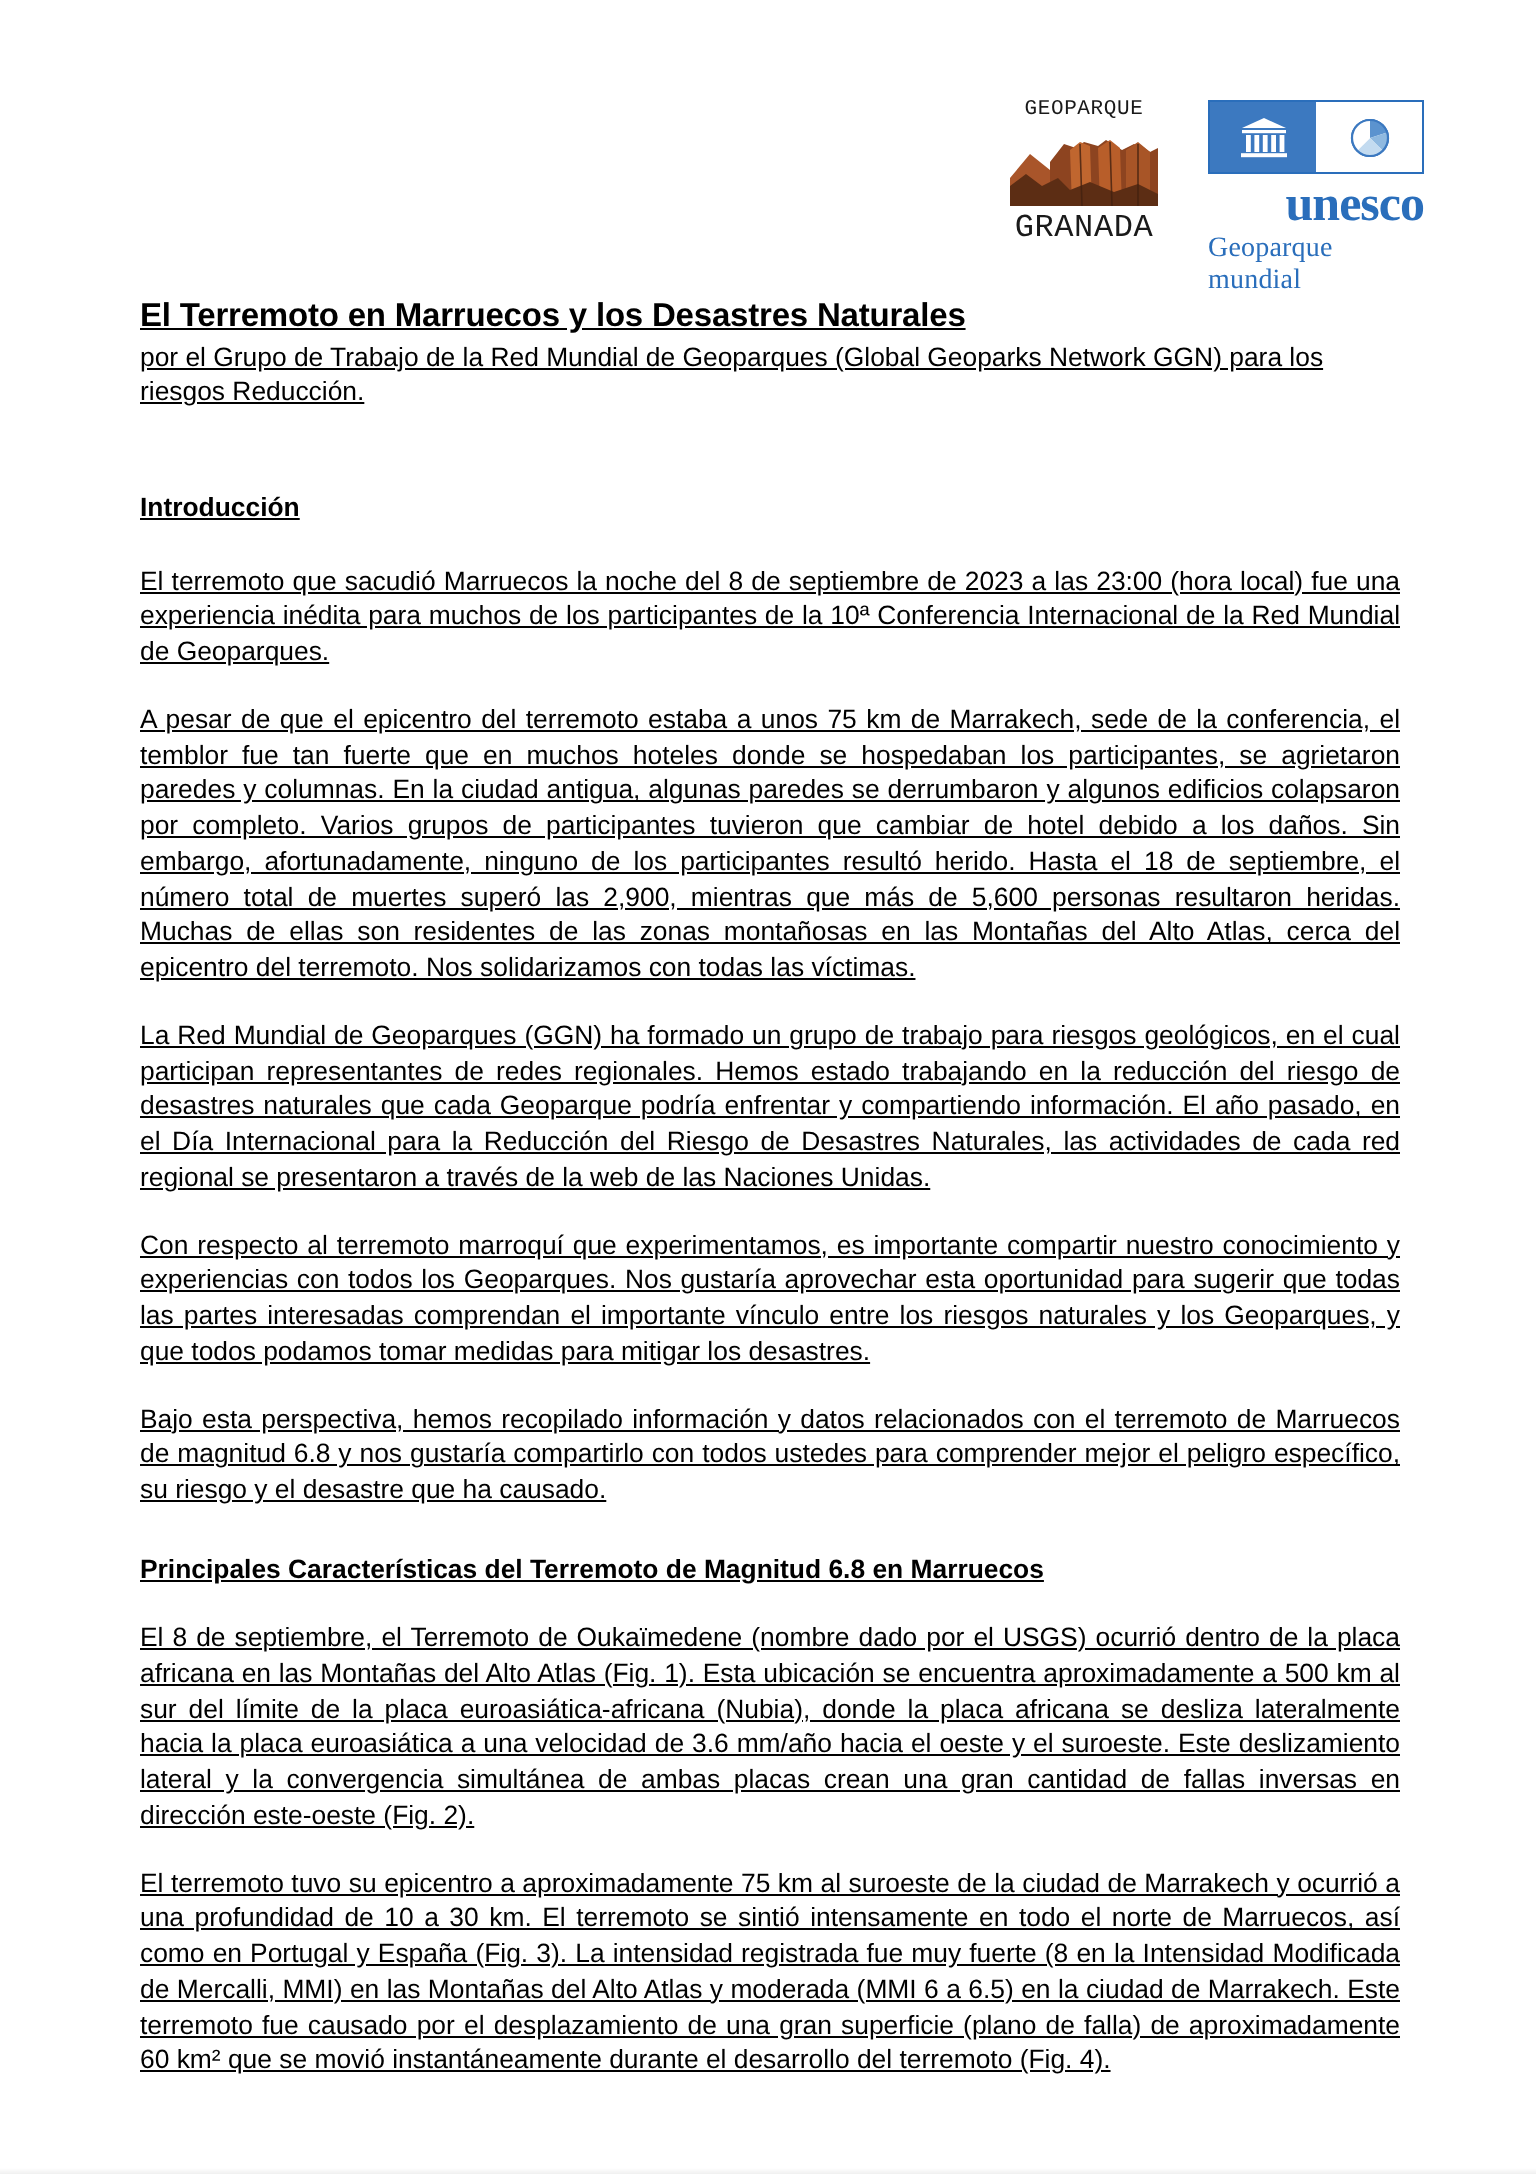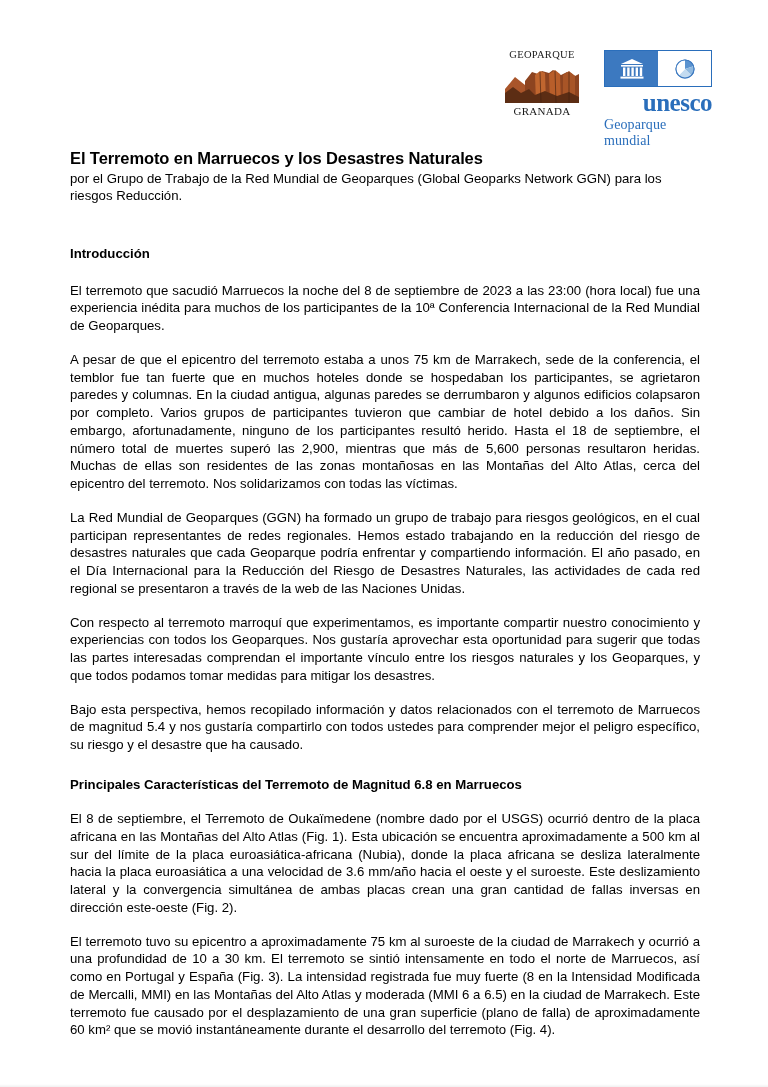--- a/index.html
+++ b/index.html
@@ -58,28 +58,28 @@
     gap: 24px;
   }
 
   
   .granada-logo {
     width: 76px;
     text-align: center;
     line-height: 1;
   }
   .granada-word {
-    font-family: Liberation Serif, serif;
+    font-family: Liberation Mono, monospace;
     font-size: 10.5px;
     letter-spacing: 0.3px;
     color: #1a1a1a;
     display: block;
   }
   .granada-word.top { margin-bottom: 2px; }
-  .granada-word.bottom { margin-top: 3px; font-size: 11px; }
+  .granada-word.bottom { margin-top: 3px; font-size: 16px; }
   .granada-art {
     width: 74px;
     height: 40px;
     margin: 0 auto;
     display: block;
   }
 
   
   .unesco-logo {
     width: 108px;
@@ -120,20 +120,21 @@
     font-size: 14px;
     color: #2a6ebb;
     letter-spacing: 0.1px;
     margin-top: 1px;
   }
 
   
   .doc {
     padding: 0 68px 0 70px;
     box-sizing: border-box;
+    text-decoration: underline;
   }
   h1.doc-title {
     font-size: 16.5px;
     font-weight: bold;
     margin: 0 0 2px 0;
     letter-spacing: -0.1px;
     line-height: 1.22;
   }
   p.byline {
     font-size: 13.2px;
@@ -237,21 +238,21 @@
     <h2 class="section-heading">Introducción</h2>
 
     <p class="body-par first-par">El terremoto que sacudió Marruecos la noche del 8 de septiembre de 2023 a las 23:00 (hora local) fue una experiencia inédita para muchos de los participantes de la 10ª Conferencia Internacional de la Red Mundial de Geoparques.</p>
 
     <p class="body-par">A pesar de que el epicentro del terremoto estaba a unos 75 km de Marrakech, sede de la conferencia, el temblor fue tan fuerte que en muchos hoteles donde se hospedaban los participantes, se agrietaron paredes y columnas. En la ciudad antigua, algunas paredes se derrumbaron y algunos edificios colapsaron por completo. Varios grupos de participantes tuvieron que cambiar de hotel debido a los daños. Sin embargo, afortunadamente, ninguno de los participantes resultó herido. Hasta el 18 de septiembre, el número total de muertes superó las 2,900, mientras que más de 5,600 personas resultaron heridas. Muchas de ellas son residentes de las zonas montañosas en las Montañas del Alto Atlas, cerca del epicentro del terremoto. Nos solidarizamos con todas las víctimas.</p>
 
     <p class="body-par">La Red Mundial de Geoparques (GGN) ha formado un grupo de trabajo para riesgos geológicos, en el cual participan representantes de redes regionales. Hemos estado trabajando en la reducción del riesgo de desastres naturales que cada Geoparque podría enfrentar y compartiendo información. El año pasado, en el Día Internacional para la Reducción del Riesgo de Desastres Naturales, las actividades de cada red regional se presentaron a través de la web de las Naciones Unidas.</p>
 
     <p class="body-par">Con respecto al terremoto marroquí que experimentamos, es importante compartir nuestro conocimiento y experiencias con todos los Geoparques. Nos gustaría aprovechar esta oportunidad para sugerir que todas las partes interesadas comprendan el importante vínculo entre los riesgos naturales y los Geoparques, y que todos podamos tomar medidas para mitigar los desastres.</p>
 
-    <p class="body-par">Bajo esta perspectiva, hemos recopilado información y datos relacionados con el terremoto de Marruecos de magnitud 5.4 y nos gustaría compartirlo con todos ustedes para comprender mejor el peligro específico, su riesgo y el desastre que ha causado.</p>
+    <p class="body-par">Bajo esta perspectiva, hemos recopilado información y datos relacionados con el terremoto de Marruecos de magnitud 6.8 y nos gustaría compartirlo con todos ustedes para comprender mejor el peligro específico, su riesgo y el desastre que ha causado.</p>
 
     <h2 class="section-heading tight-top">Principales Características del Terremoto de Magnitud 6.8 en Marruecos</h2>
 
     <p class="body-par after-heading">El 8 de septiembre, el Terremoto de Oukaïmedene (nombre dado por el USGS) ocurrió dentro de la placa africana en las Montañas del Alto Atlas (Fig. 1). Esta ubicación se encuentra aproximadamente a 500 km al sur del límite de la placa euroasiática-africana (Nubia), donde la placa africana se desliza lateralmente hacia la placa euroasiática a una velocidad de 3.6 mm/año hacia el oeste y el suroeste. Este deslizamiento lateral y la convergencia simultánea de ambas placas crean una gran cantidad de fallas inversas en dirección este-oeste (Fig. 2).</p>
 
     <p class="body-par">El terremoto tuvo su epicentro a aproximadamente 75 km al suroeste de la ciudad de Marrakech y ocurrió a una profundidad de 10 a 30 km. El terremoto se sintió intensamente en todo el norte de Marruecos, así como en Portugal y España (Fig. 3). La intensidad registrada fue muy fuerte (8 en la Intensidad Modificada de Mercalli, MMI) en las Montañas del Alto Atlas y moderada (MMI 6 a 6.5) en la ciudad de Marrakech. Este terremoto fue causado por el desplazamiento de una gran superficie (plano de falla) de aproximadamente 60 km² que se movió instantáneamente durante el desarrollo del terremoto (Fig. 4).</p>
 
   </div>
 
   <div class="page-edge"></div>

